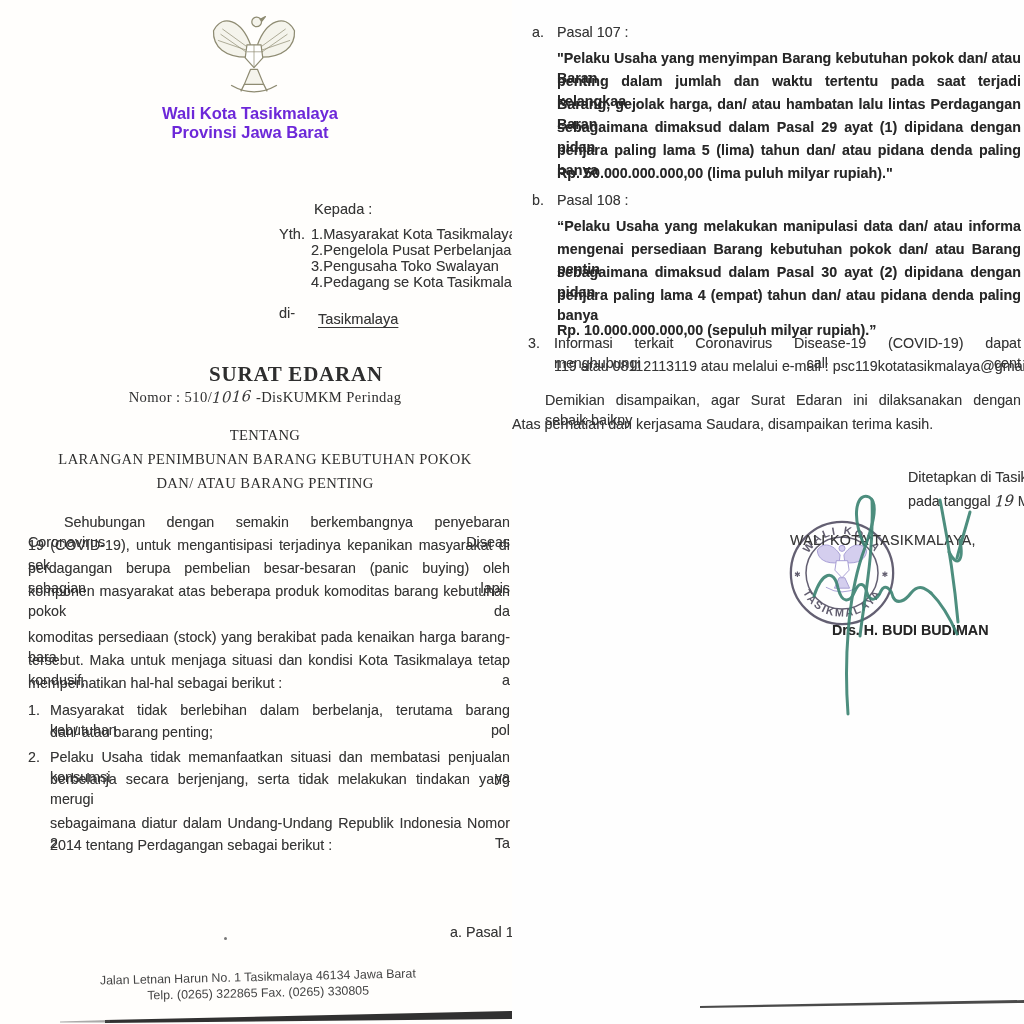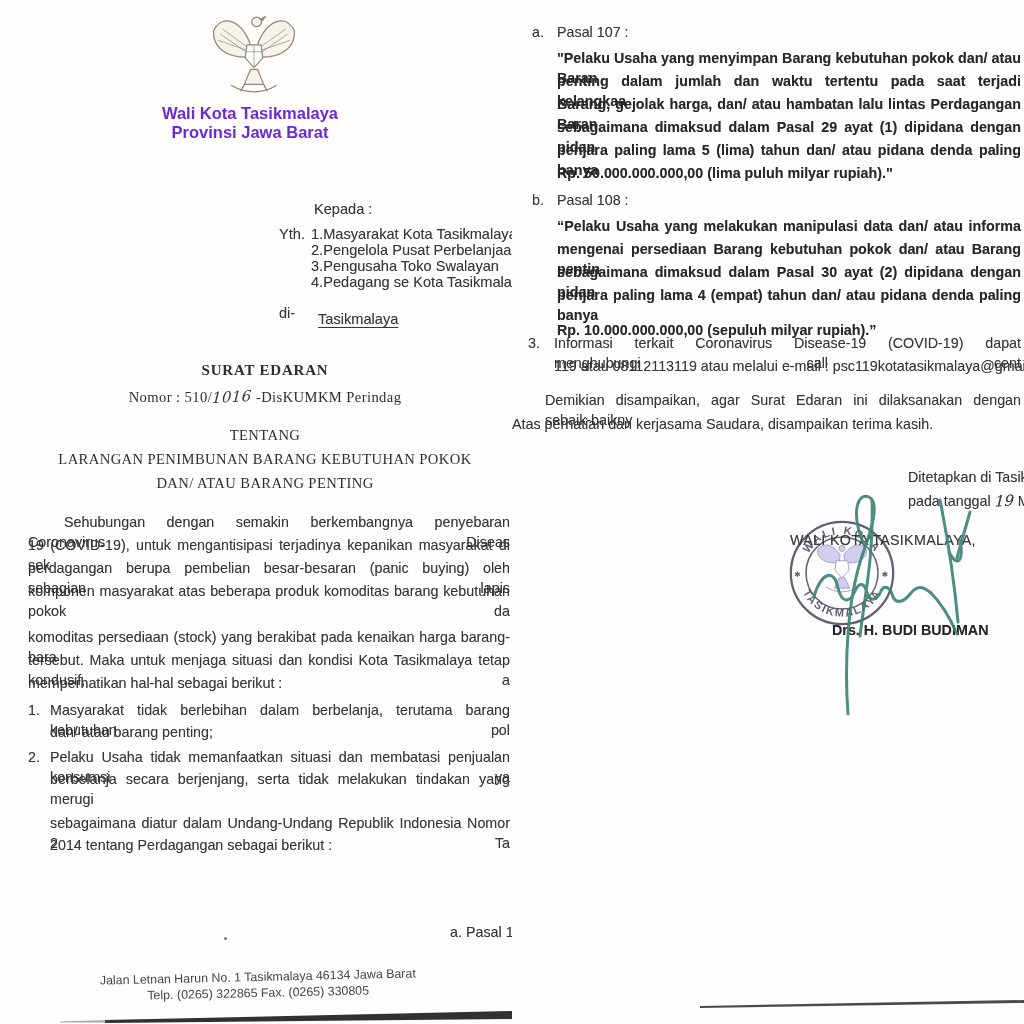--- a/index.html
+++ b/index.html
@@ -13,21 +13,21 @@
      text-shadow:0 0 .4px rgba(40,40,40,.35);}
   .jl{text-align:justify;text-align-last:justify;white-space:normal;}
   .b{font-weight:bold;color:#262626;}
   .it{}
   .serif{font-family:"Liberation Serif", serif;color:#2e2e2e;}
   .center{text-align:center;}
   .hand{font-family:"DejaVu Serif", serif;font-style:italic;display:inline-block;
         transform:skewX(-6deg) rotate(-3deg);font-size:15px;color:#3a3a3a;}
   .underline{text-decoration:underline;text-underline-offset:3px;}
   .lh-title{font-size:16.5px;font-weight:bold;line-height:19px;color:#6d28d9;}
-  .head-title{font-size:15px;font-weight:bold;letter-spacing:.8px;}
+  .head-title{font-size:21px;font-weight:bold;letter-spacing:.8px;padding-left:31px;}
   .head-sub{font-size:14.6px;letter-spacing:.4px;}
   .quote{font-weight:bold;color:#272727;}
   .footer-text{font-size:12.4px;line-height:16px;color:#454545;}
   .dot-mark{width:3px;height:3px;background:#787878;border-radius:50%;}
   svg{display:block;}
 </style>
 </head>
 <body>
 
 <div class="canvas">

